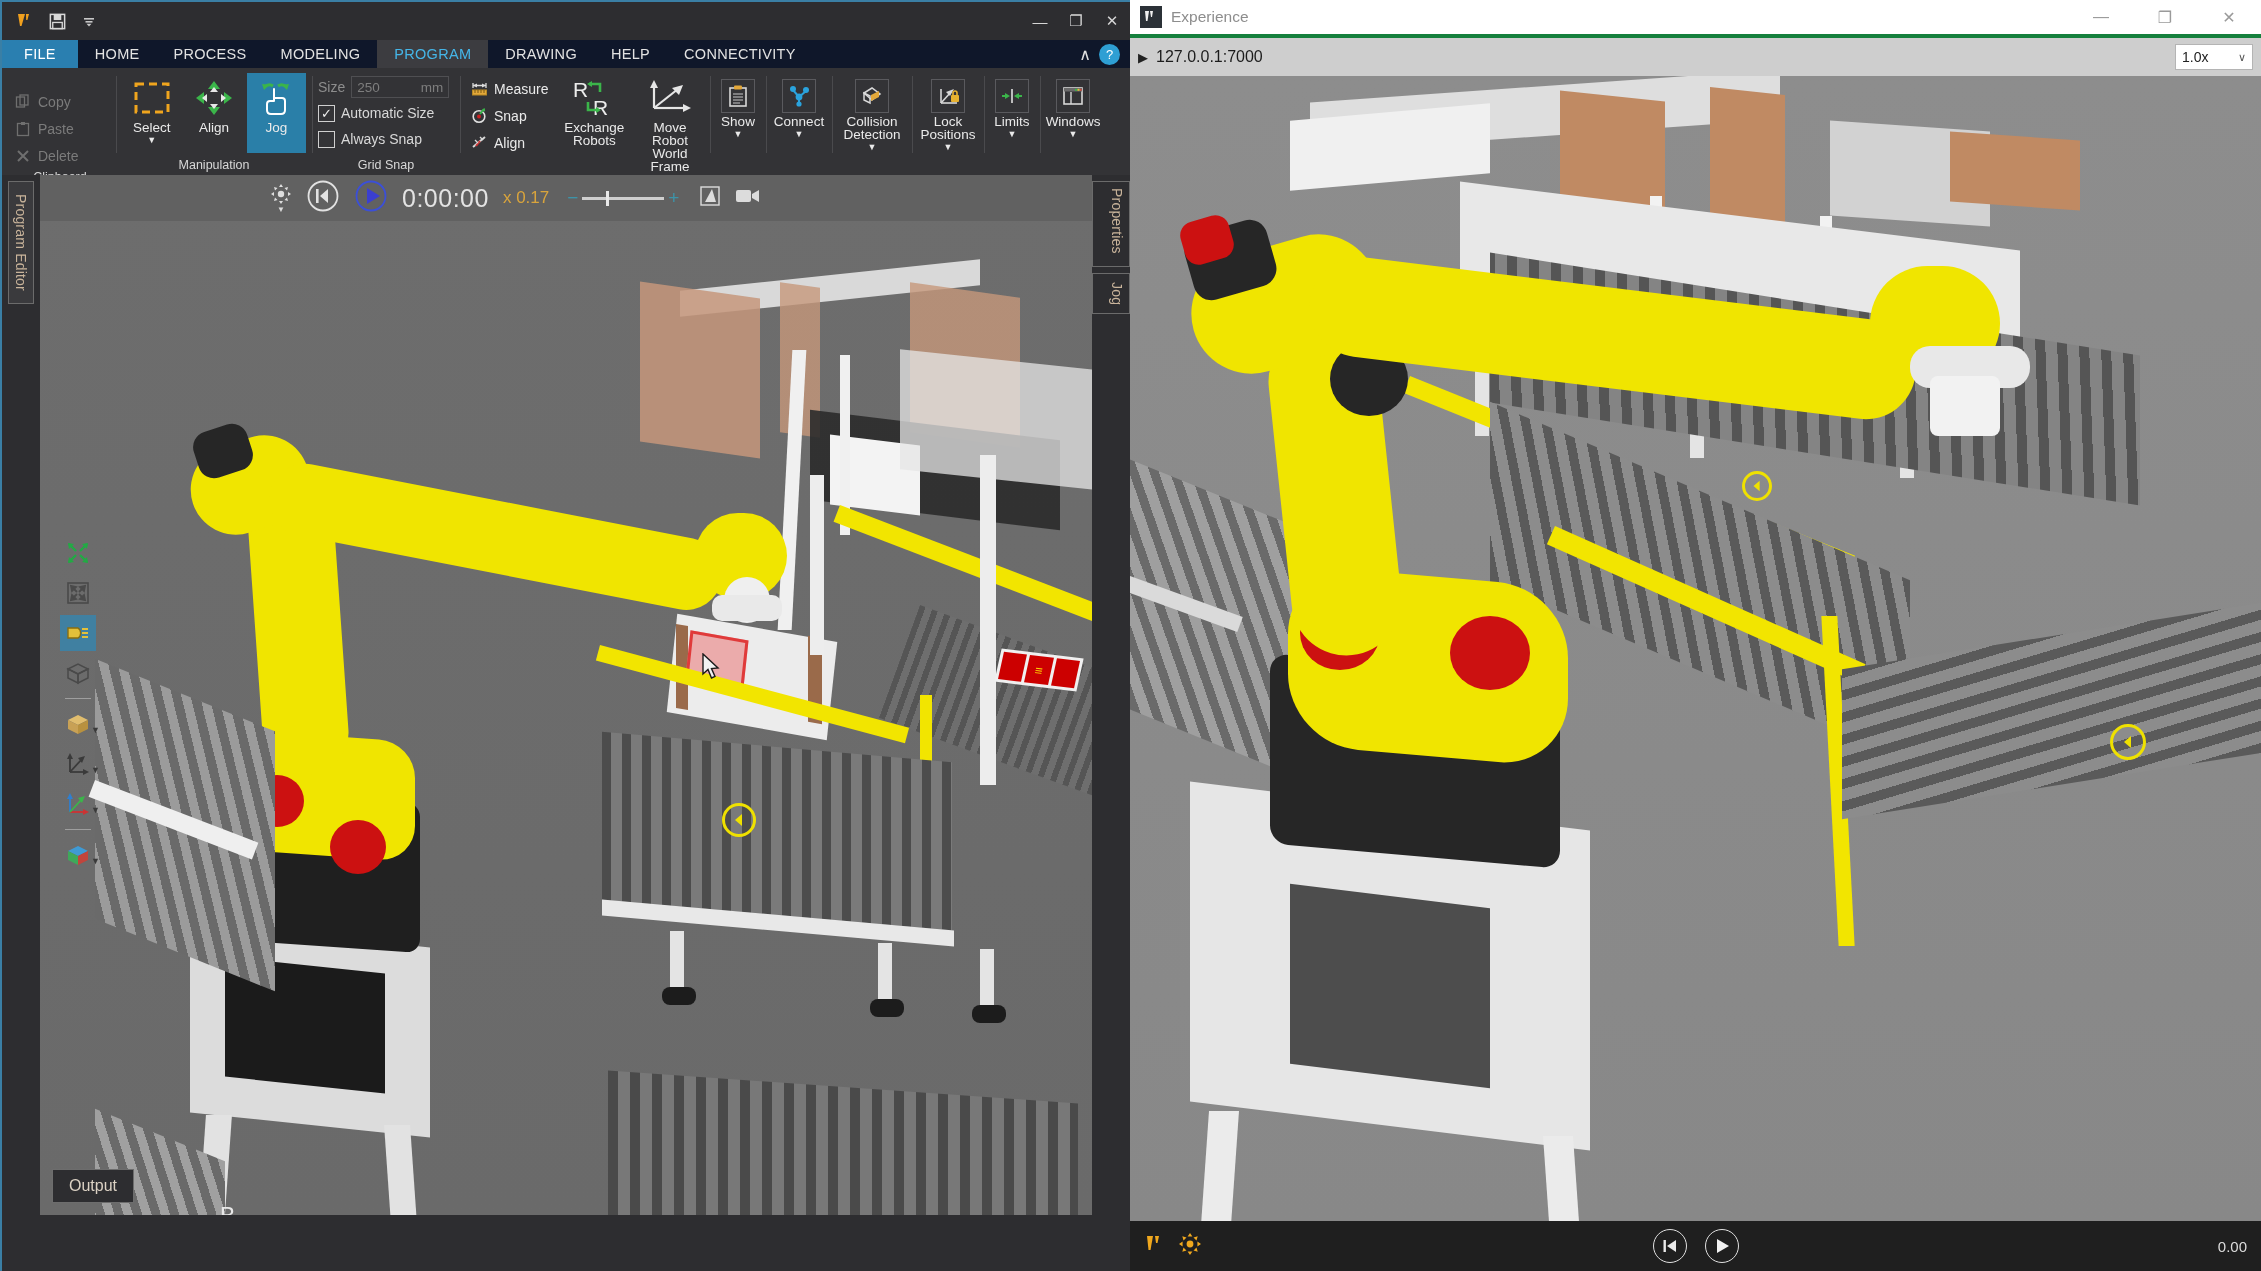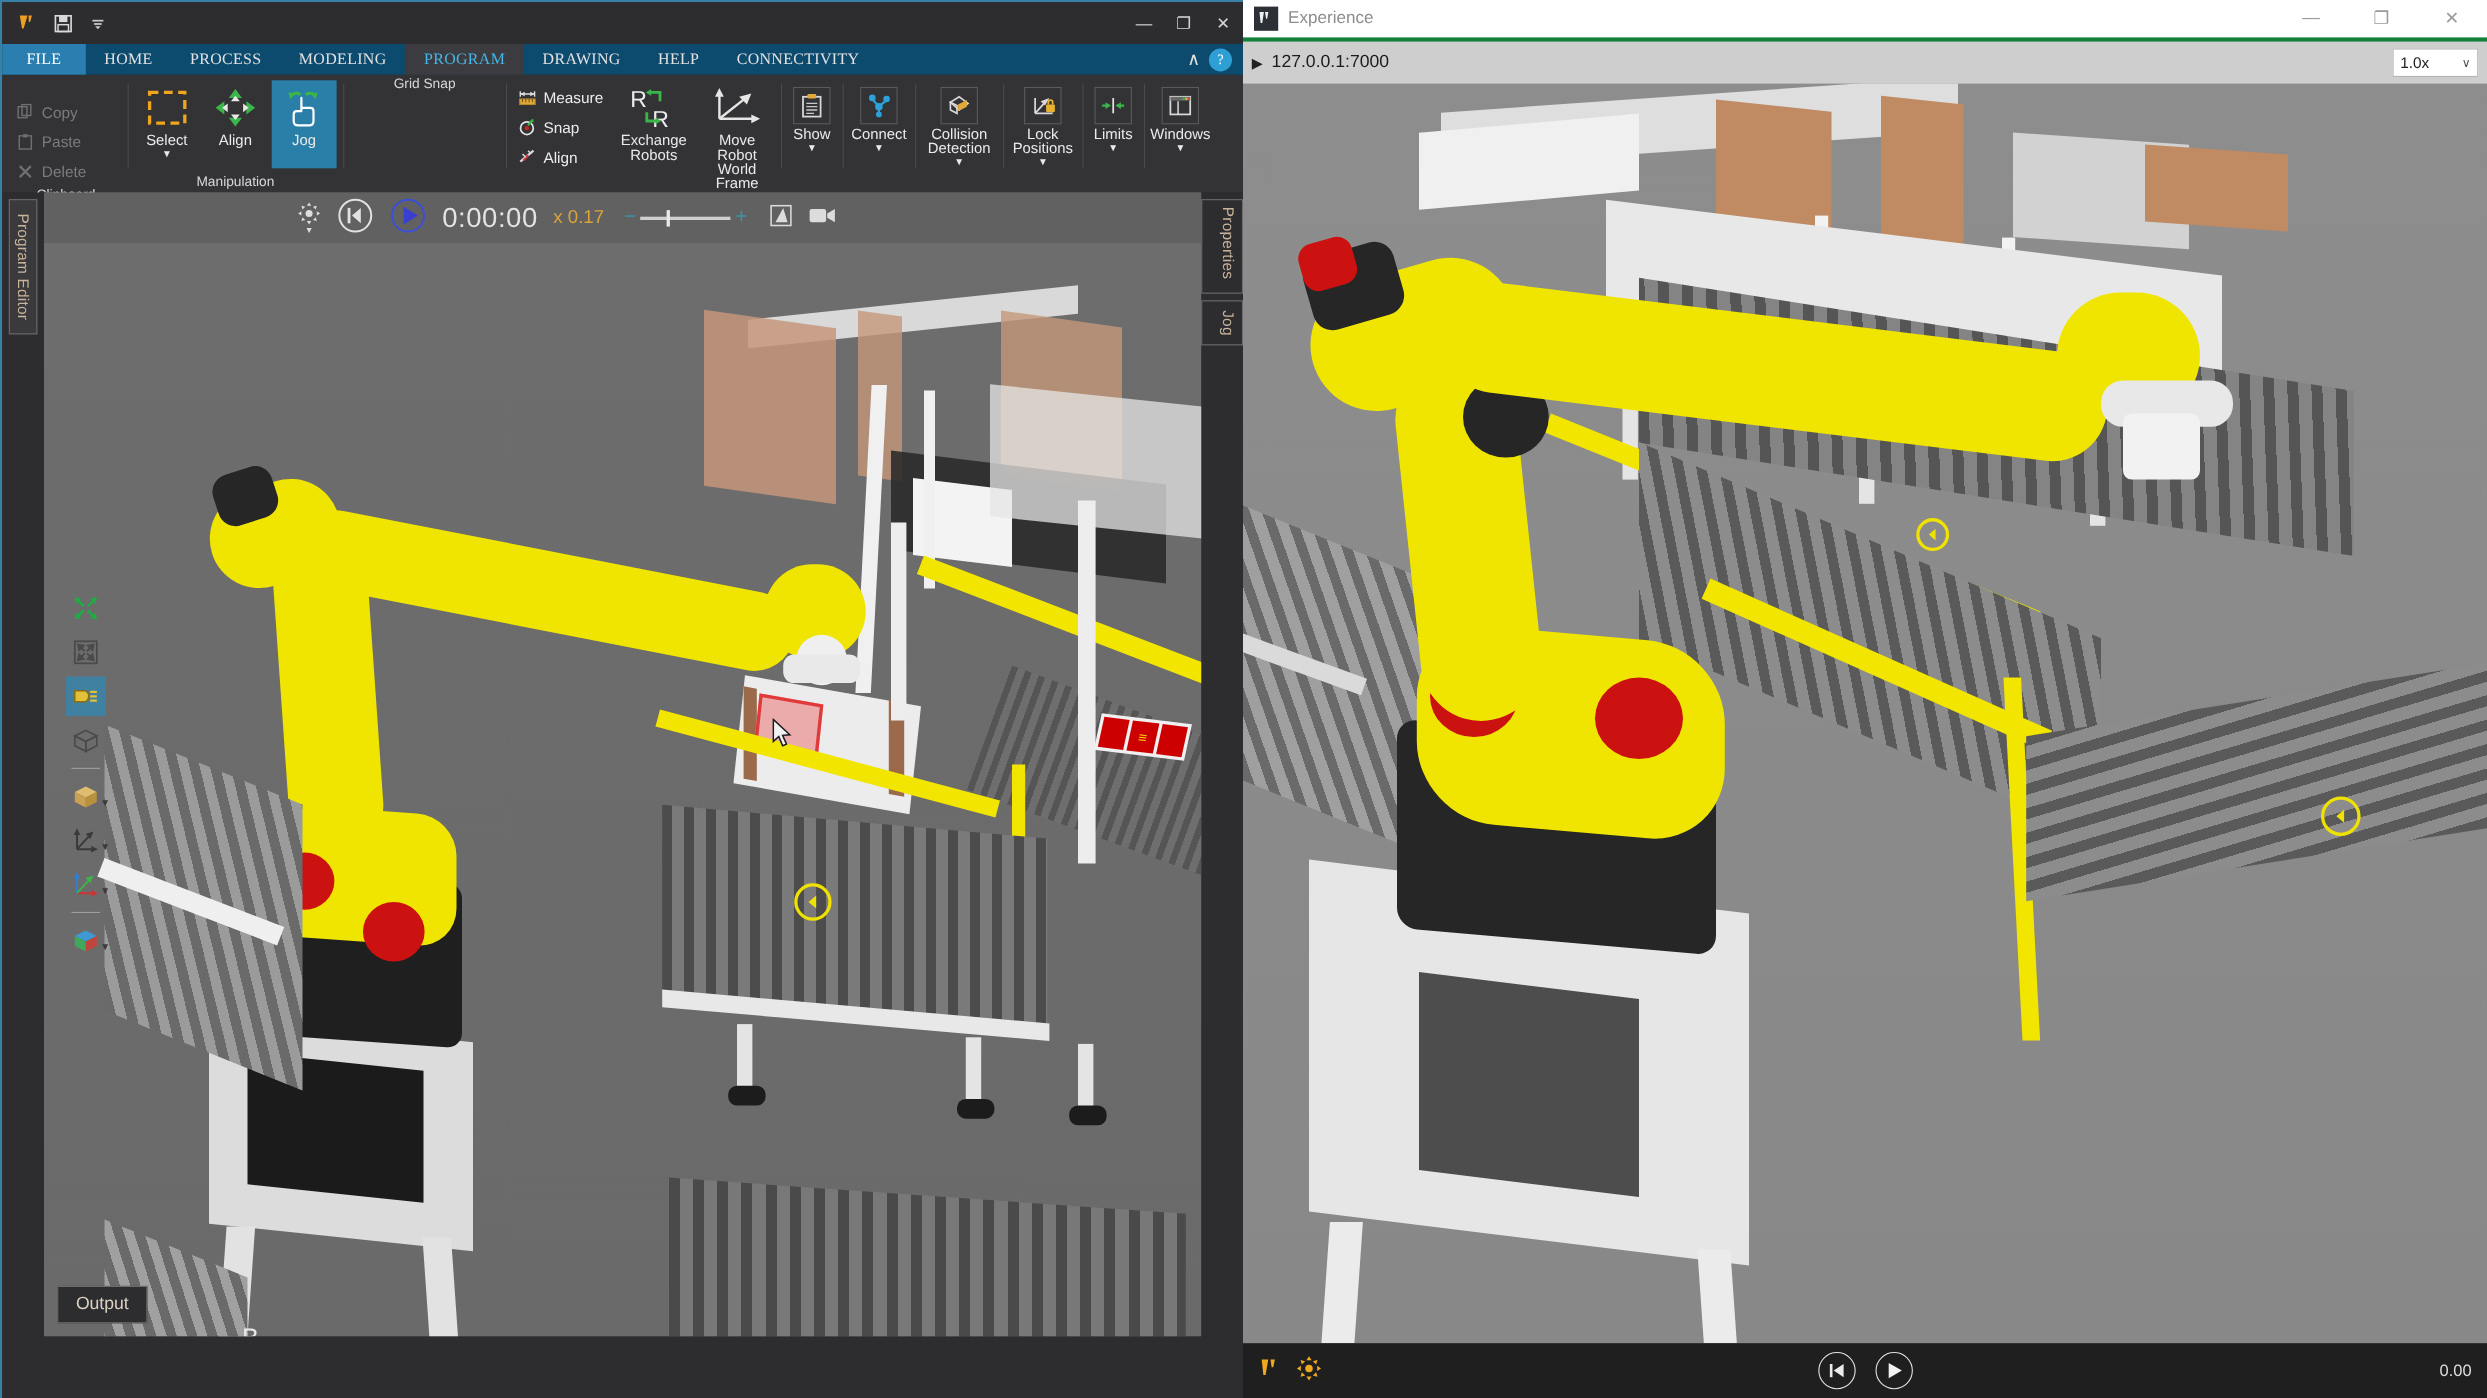--- a/index.html
+++ b/index.html
@@ -38,21 +38,21 @@
     color: #e8e8e8; font-size: 17px; letter-spacing: .1px;
     pointer-events: none;
   }
   .win-ctrl { margin-left: auto; display: flex; height: 38px; }
   .win-ctrl div {
     width: 36px; height: 38px; display: flex; align-items: center;
     justify-content: center; color: #d6d6d6; font-size: 15px;
   }
 
   
-  .tabs { height: 28px; background: #0c4a6e; display: flex; align-items: stretch; position: relative; flex:none;font-family:Liberation Serif, serif; }
+  .tabs { height: 28px; background: #0f172a; display: flex; align-items: stretch; position: relative; flex:none; }
   .tab {
     padding: 0 17px; display: flex; align-items: center; justify-content: center;
     color: #e2e2e2; font-size: 14.5px; letter-spacing: .3px; cursor: default;
   }
   .tab.file { background: #2a7fb0; color: #fff; padding: 0 22px; font-weight: 400; }
   .tab.active { background: #3c3c40; color: #45b6e8; }
   .tabs-right { margin-left: auto; display: flex; align-items: center; gap: 8px; padding-right: 10px; }
   .chev-up { color: #e0e0e0; font-size: 16px; }
   .help-btn {
     width: 21px; height: 21px; border-radius: 50%; background: #2e9fd4;
@@ -335,20 +335,37 @@
                 <path d="M18 10 v12 M18 22 h-4 q-3 0 -3 3 v6 q0 4 4 4 h10 q4 0 4 -4 v-9 q0 -3 -3 -3 h-8" stroke="#ffffff" stroke-width="2" fill="none" stroke-linecap="round" stroke-linejoin="round"></path>
               </svg>
             </span>
             <span class="big-lbl">Jog</span>
           </div>
         </div>
         <div class="grp-label">Manipulation</div>
       </div>
 
       <div class="grp" style="width:148px">
+        <div class="grp-body" style="flex-direction:column; gap:2px; padding-top:7px;">
+          <div class="snaprow">
+            <span class="lbl-dim">Size</span>
+            <span class="sizebox">
+              <span>250</span>
+              <span>mm</span>
+            </span>
+          </div>
+          <div class="snaprow">
+            <span class="chk">✓</span>
+            <span>Automatic Size</span>
+          </div>
+          <div class="snaprow">
+            <span class="chk"></span>
+            <span>Always Snap</span>
+          </div>
+        </div>
         <div class="grp-label">Grid Snap</div>
       </div>
 
       <div class="grp" style="width:250px">
         <div class="grp-body" style="gap:8px">
           <div style="display:flex;flex-direction:column;gap:0;padding-top:2px">
             <div class="small-cmd enabled">
               <span class="small-ico">
                 <svg width="17" height="17" viewBox="0 0 17 17">
                   <path d="M2 3 v5 M15 3 v5 M2 5.5 h13" stroke="#dcdcdc" stroke-width="1.3" fill="none"></path>

